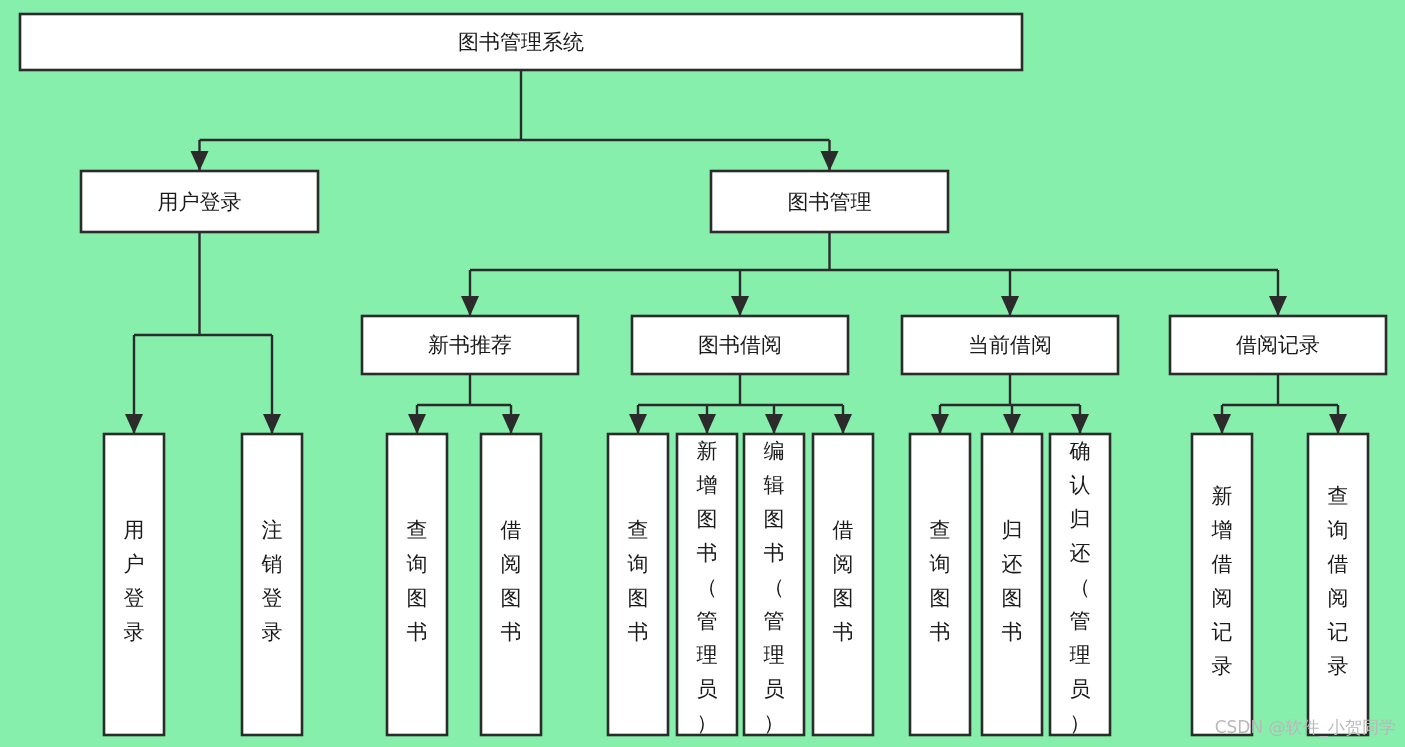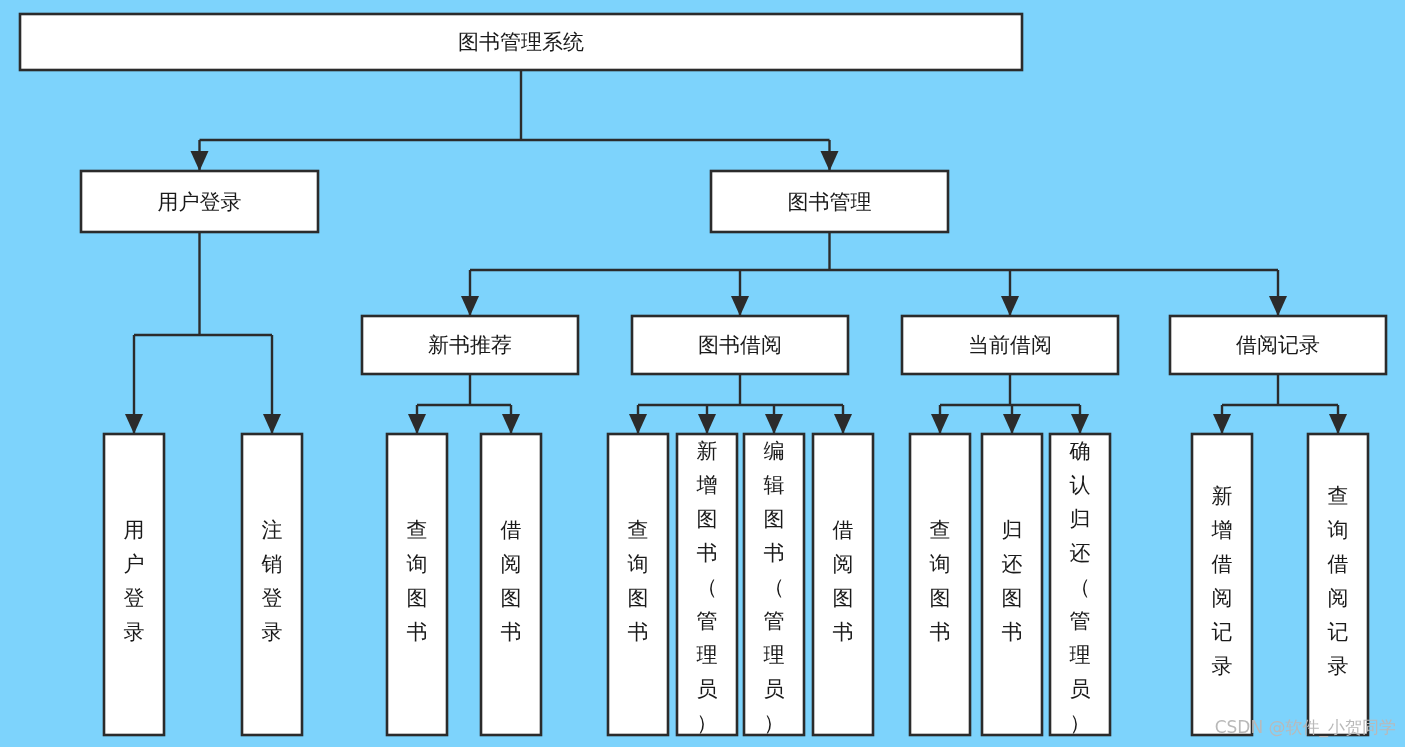--- a/index.html
+++ b/index.html
@@ -7,21 +7,21 @@
     padding: 0;
     background: #ffffff;
   }
   body {
     font-family: "DejaVu Sans", "Liberation Sans", sans-serif;
   }
   #diagram-root {
     position: relative;
     width: 1405px;
     height: 747px;
-    background: #7dd3fc;
+    background: #86efac;
     overflow: hidden;
   }
   svg.diagram-canvas {
     position: absolute;
     left: 0;
     top: 0;
     width: 1405px;
     height: 747px;
     display: block;
   }

